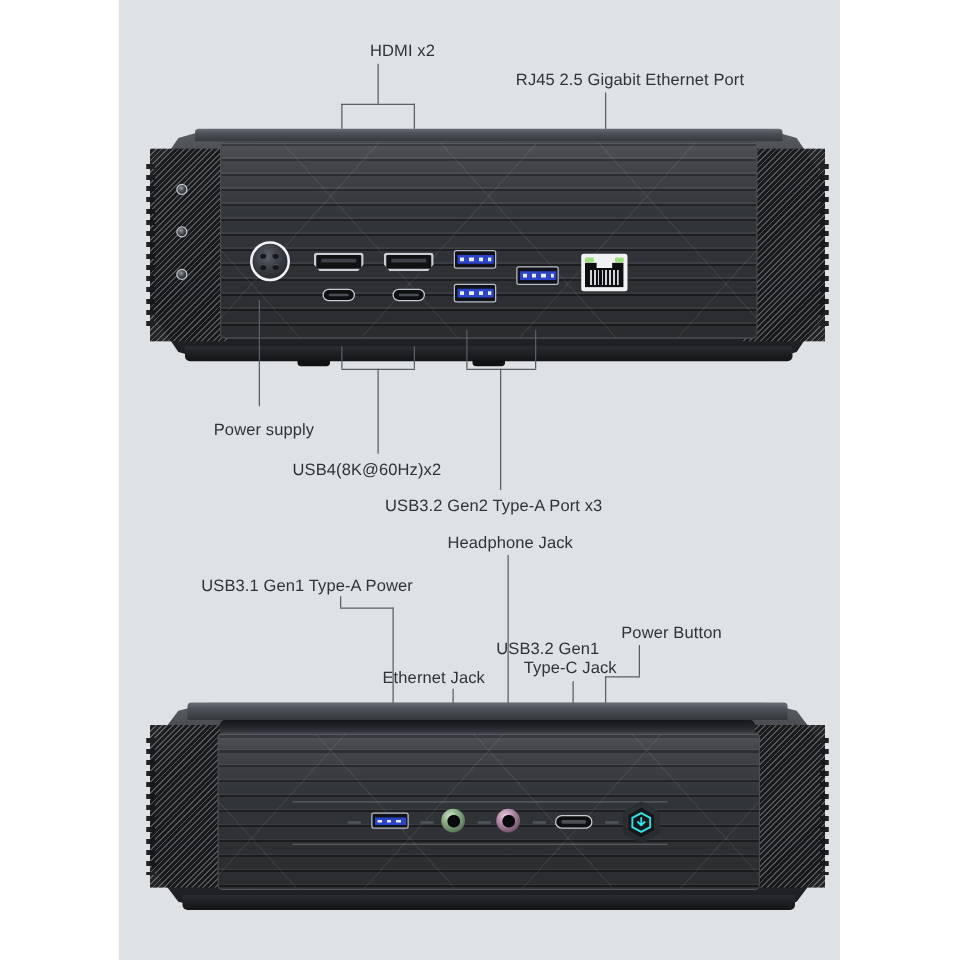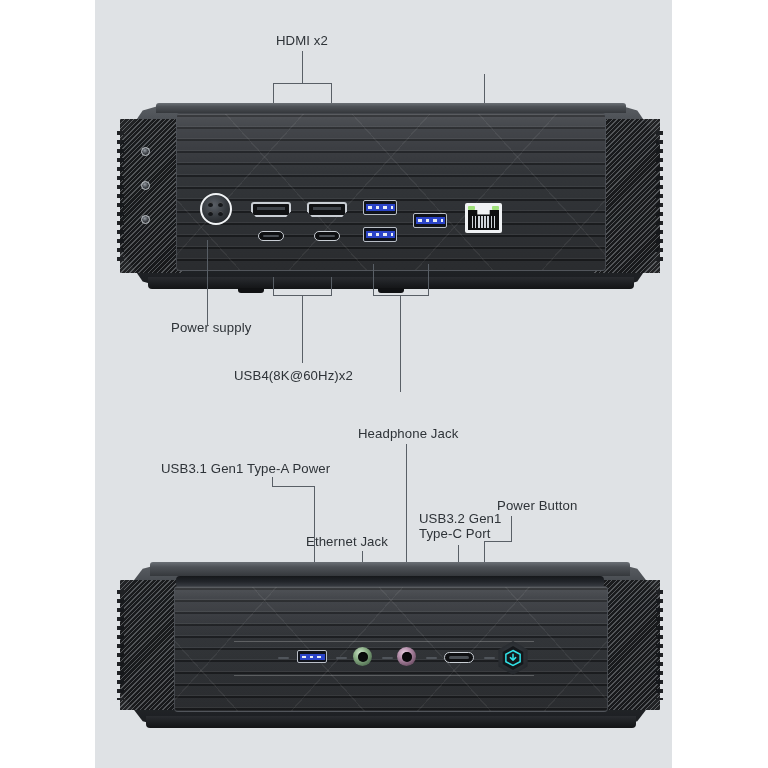--- a/index.html
+++ b/index.html
@@ -25,21 +25,21 @@
 
   
   .lbl {
     position: absolute;
     color: #2e3338;
     font-size: 13.2px;
     letter-spacing: .1px;
     white-space: pre;
     line-height: 15px;
   }
-  .lbl.c { transform: translateX(-50%); text-align: center; }
+  .lbl.c { transform: translateX(-50%); text-align: center; margin-left: 20px; }
 
   
   .ln {
     position: absolute;
     background: #595f66;
   }
   .ln.v { width: 1px; }
   .ln.h { height: 1px; }
 
   
@@ -269,22 +269,24 @@
   }
 </style>
 </head>
 <body>
 
 <div id="stage">
 
   <div class="backdrop"></div>
 
   <div class="lbl c" style="left:302px; top:33px;">HDMI x2</div>
-  <div class="lbl" style="left:171px; top:320px;">Power supply</div>
+  <div class="lbl c" style="left:484px; top:56px;">RJ45 2.5 Gigabit Ethernet Port</div>
+  <div class="lbl" style="left:171px; top:336px;">Power supply</div>
   <div class="lbl" style="left:234px; top:368px;">USB4(8K@60Hz)x2</div>
+  <div class="lbl" style="left:308px; top:397px;">USB3.2 Gen2 Type-A Port x3</div>
 
   <div class="ln v" style="left:302px; top:51px; height:32px;"></div>
   <div class="ln h" style="left:273px; top:83px; width:59px;"></div>
   <div class="ln v" style="left:273px; top:83px; height:125px;"></div>
   <div class="ln v" style="left:331px; top:83px; height:125px;"></div>
 
   <div class="ln v" style="left:484px; top:74px; height:145px;"></div>
 
   <div class="device" style="left:120px; top:103px; width:540px; height:186px;">
     <div class="dev-body">
@@ -354,22 +356,22 @@
   <div class="ln v" style="left:302px; top:295px; height:68px;"></div>
 
   <div class="ln v" style="left:373px; top:264px; height:31px;"></div>
   <div class="ln v" style="left:428px; top:264px; height:31px;"></div>
   <div class="ln h" style="left:373px; top:295px; width:56px;"></div>
   <div class="ln v" style="left:400px; top:295px; height:97px;"></div>
 
   <div class="lbl" style="left:161px; top:461px;">USB3.1 Gen1 Type-A Power</div>
   <div class="lbl" style="left:358px; top:426px;">Headphone Jack</div>
   <div class="lbl" style="left:306px; top:534px;">Ethernet Jack</div>
-  <div class="lbl" style="left:419px; top:511px;">USB3.2 Gen1</div>
-  <div class="lbl" style="left:419px; top:526px;">Type-C Port</div>
+  <div class="lbl" style="left:397px; top:511px;">USB3.2 Gen1</div>
+  <div class="lbl" style="left:419px; top:526px;">Type-C Jack</div>
   <div class="lbl" style="left:497px; top:498px;">Power Button</div>
 
   <div class="ln v" style="left:272px; top:477px; height:9px;"></div>
   <div class="ln h" style="left:272px; top:486px; width:43px;"></div>
   <div class="ln v" style="left:314px; top:486px; height:172px;"></div>
 
   <div class="ln v" style="left:406px; top:444px; height:215px;"></div>
 
   <div class="ln v" style="left:362px; top:551px; height:108px;"></div>
 

